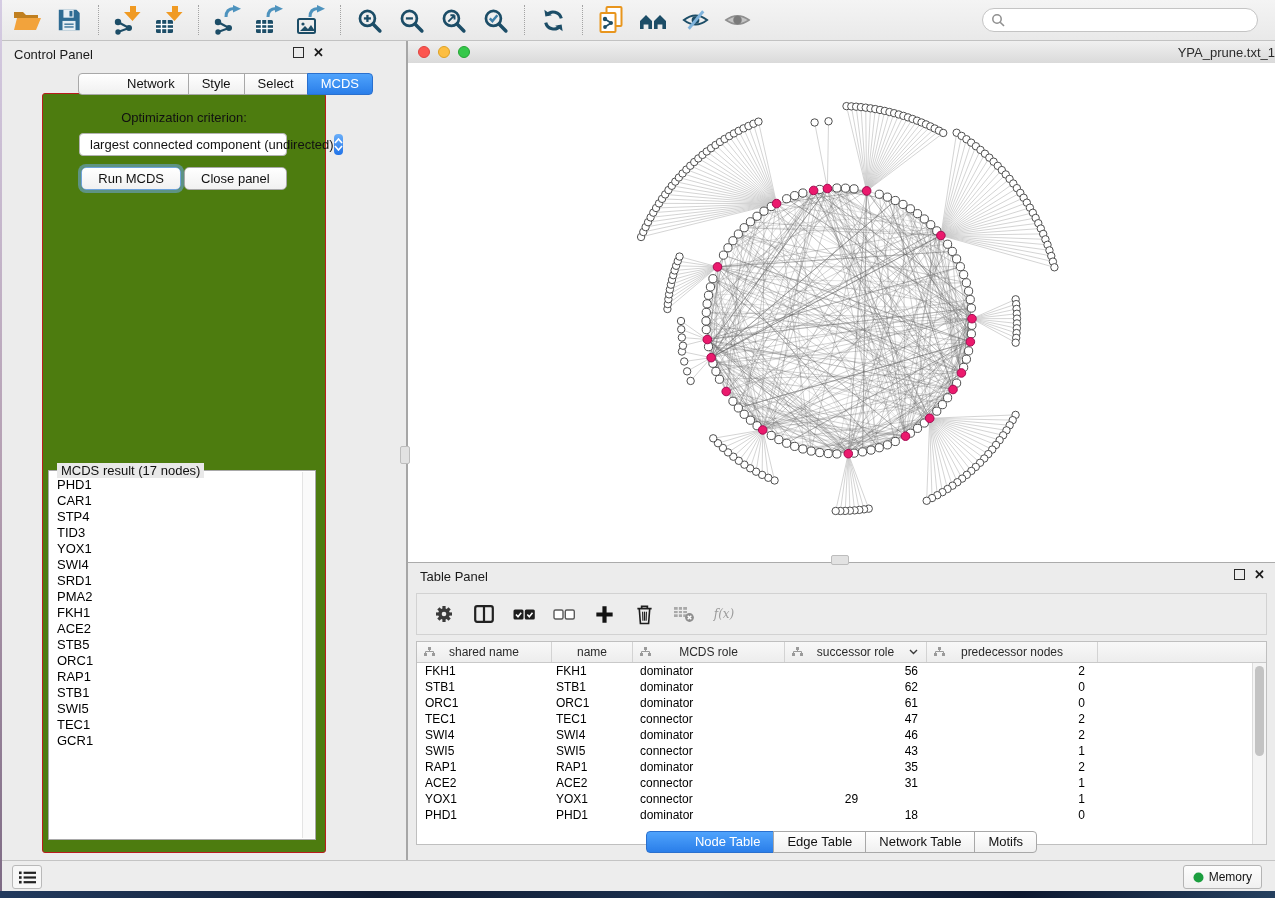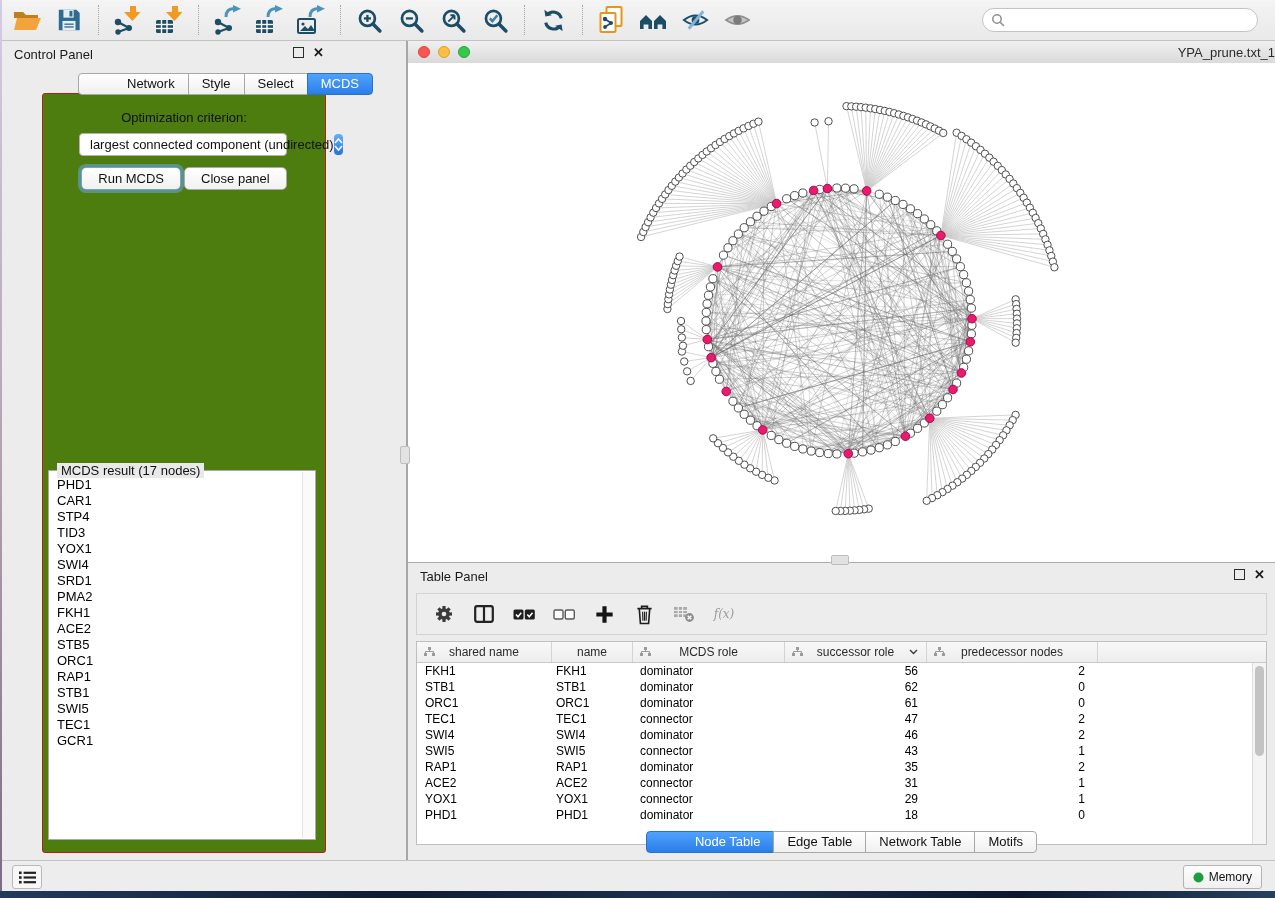--- a/index.html
+++ b/index.html
@@ -1328,21 +1328,21 @@
               <div class="td" style="width: 135px; padding-left: 8px;">ACE2</div>
               <div class="td" style="width: 81px; padding-left: 4px;">ACE2</div>
               <div class="td" style="width: 152px; padding-left: 7px;">connector</div>
               <div class="td" style="width: 142px; text-align: right; padding-right: 9px;">31</div>
               <div class="td" style="width: 171px; text-align: right; padding-right: 13px;">1</div>
             </div>
             <div class="tr">
               <div class="td" style="width: 135px; padding-left: 8px;">YOX1</div>
               <div class="td" style="width: 81px; padding-left: 4px;">YOX1</div>
               <div class="td" style="width: 152px; padding-left: 7px;">connector</div>
-              <div class="td" style="width: 142px; text-align: right; padding-right: 9px;">29</div>
+              <div class="td" style="width: 142px; text-align: center; padding-right: 9px;">29</div>
               <div class="td" style="width: 171px; text-align: right; padding-right: 13px;">1</div>
             </div>
             <div class="tr">
               <div class="td" style="width: 135px; padding-left: 8px;">PHD1</div>
               <div class="td" style="width: 81px; padding-left: 4px;">PHD1</div>
               <div class="td" style="width: 152px; padding-left: 7px;">dominator</div>
               <div class="td" style="width: 142px; text-align: right; padding-right: 9px;">18</div>
               <div class="td" style="width: 171px; text-align: right; padding-right: 13px;">0</div>
             </div>
           </div>

